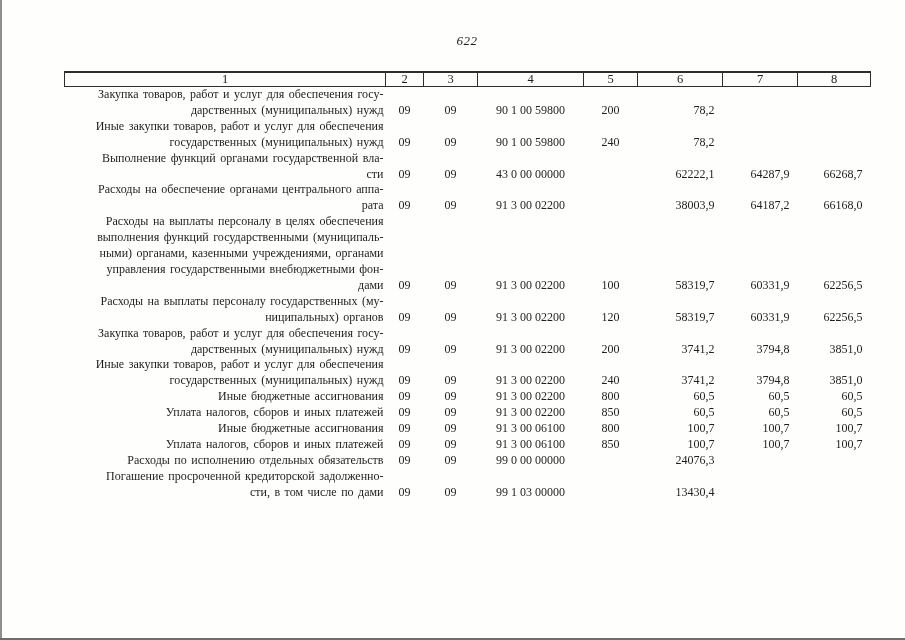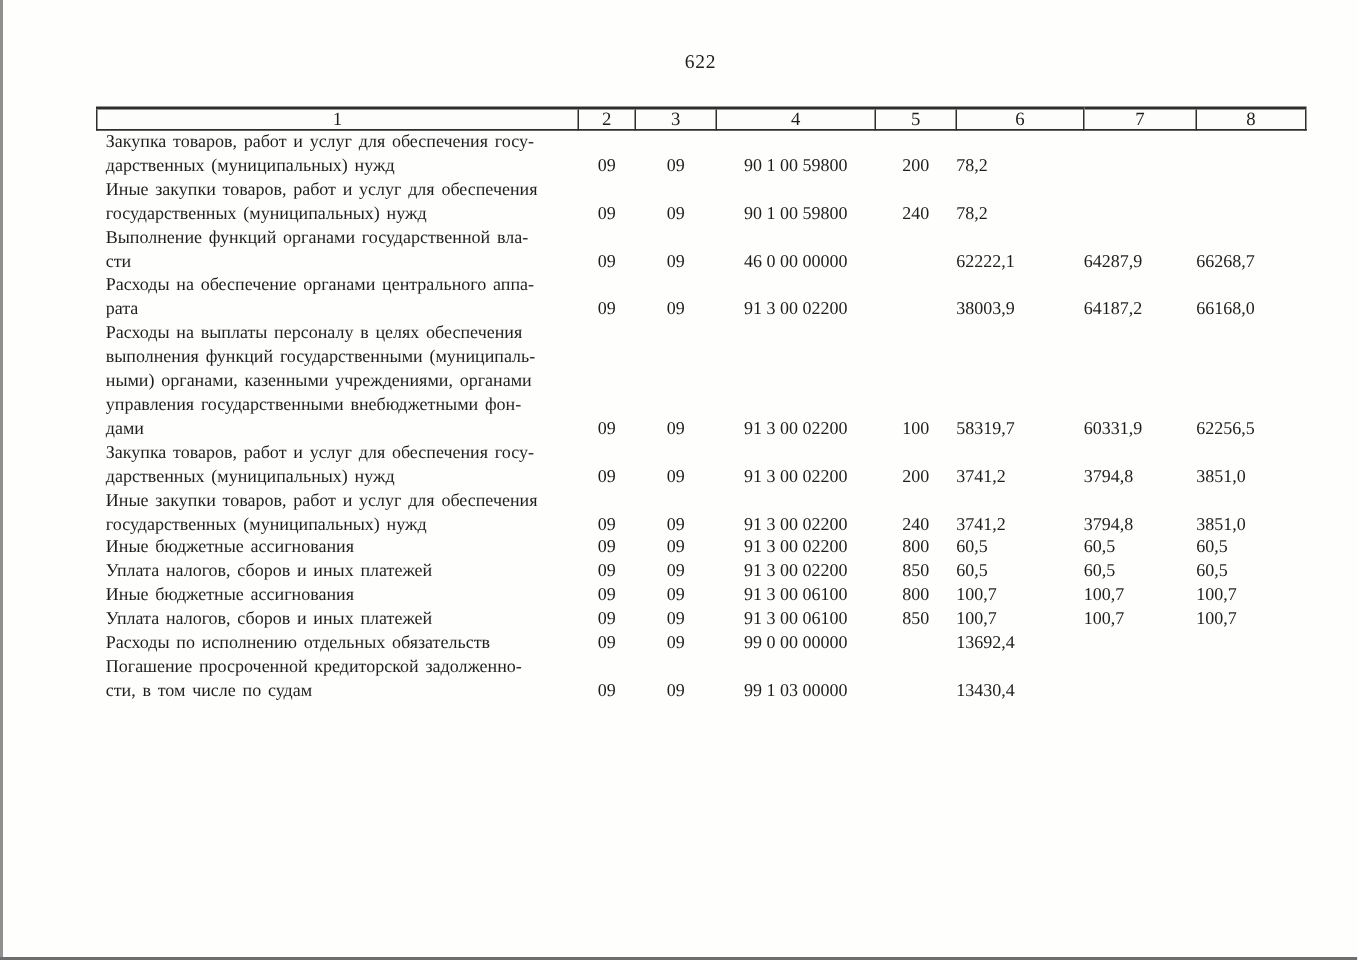--- a/index.html
+++ b/index.html
@@ -29,20 +29,21 @@
     background: #6e6e6e;
   }
   .page-number {
     position: absolute;
     top: 33px;
     left: 64px;
     width: 806px;
     text-align: center;
     font-size: 13px;
     letter-spacing: 0.5px;
+    font-style: italic;
   }
   table.budget {
     position: absolute;
     left: 64px;
     top: 71px;
     width: 806px;
     border-collapse: collapse;
     table-layout: fixed;
     font-size: 12px;
   }
@@ -68,25 +69,25 @@
   tbody td {
     padding: 0;
     vertical-align: bottom;
     line-height: 15.9px;
     font-size: 12px;
   }
   td.c1 {
     padding-left: 6px;
     padding-right: 2px;
     white-space: pre-line;
-    text-align: left;
+    text-align: right;
     word-spacing: 1.5px;
   }
   td.c2, td.c3, td.c4, td.c5 { text-align: center; }
-  td.num { text-align: left; padding-right: 8px; }
+  td.num { text-align: right; padding-right: 8px; }
 </style>
 </head>
 <body>
 
 <div class="page">
   <div class="scan-edge-left"></div>
   <div class="scan-edge-bottom"></div>
 
   <div class="page-number">622</div>
 
@@ -134,21 +135,21 @@
       <td class="c5">240</td>
       <td class="c6 num">78,2</td>
       <td class="c7 num"></td>
       <td class="c8 num"></td>
     </tr>
         <tr>
       <td class="c1">Выполнение функций органами государственной вла-
 сти</td>
       <td class="c2">09</td>
       <td class="c3">09</td>
-      <td class="c4">46 0 00 00000</td>
+      <td class="c4">43 0 00 00000</td>
       <td class="c5"></td>
       <td class="c6 num">62222,1</td>
       <td class="c7 num">64287,9</td>
       <td class="c8 num">66268,7</td>
     </tr>
         <tr>
       <td class="c1">Расходы на обеспечение органами центрального аппа-
 рата</td>
       <td class="c2">09</td>
       <td class="c3">09</td>
@@ -166,20 +167,31 @@
 дами</td>
       <td class="c2">09</td>
       <td class="c3">09</td>
       <td class="c4">91 3 00 02200</td>
       <td class="c5">100</td>
       <td class="c6 num">58319,7</td>
       <td class="c7 num">60331,9</td>
       <td class="c8 num">62256,5</td>
     </tr>
         <tr>
+      <td class="c1">Расходы на выплаты персоналу государственных (му-
+ниципальных) органов</td>
+      <td class="c2">09</td>
+      <td class="c3">09</td>
+      <td class="c4">91 3 00 02200</td>
+      <td class="c5">120</td>
+      <td class="c6 num">58319,7</td>
+      <td class="c7 num">60331,9</td>
+      <td class="c8 num">62256,5</td>
+    </tr>
+        <tr>
       <td class="c1">Закупка товаров, работ и услуг для обеспечения госу-
 дарственных (муниципальных) нужд</td>
       <td class="c2">09</td>
       <td class="c3">09</td>
       <td class="c4">91 3 00 02200</td>
       <td class="c5">200</td>
       <td class="c6 num">3741,2</td>
       <td class="c7 num">3794,8</td>
       <td class="c8 num">3851,0</td>
     </tr>
@@ -233,27 +245,27 @@
       <td class="c6 num">100,7</td>
       <td class="c7 num">100,7</td>
       <td class="c8 num">100,7</td>
     </tr>
         <tr>
       <td class="c1">Расходы по исполнению отдельных обязательств</td>
       <td class="c2">09</td>
       <td class="c3">09</td>
       <td class="c4">99 0 00 00000</td>
       <td class="c5"></td>
-      <td class="c6 num">13692,4</td>
+      <td class="c6 num">24076,3</td>
       <td class="c7 num"></td>
       <td class="c8 num"></td>
     </tr>
         <tr>
       <td class="c1">Погашение просроченной кредиторской задолженно-
-сти, в том числе по судам</td>
+сти, в том числе по дами</td>
       <td class="c2">09</td>
       <td class="c3">09</td>
       <td class="c4">99 1 03 00000</td>
       <td class="c5"></td>
       <td class="c6 num">13430,4</td>
       <td class="c7 num"></td>
       <td class="c8 num"></td>
     </tr>
       </tbody>
   </table>

